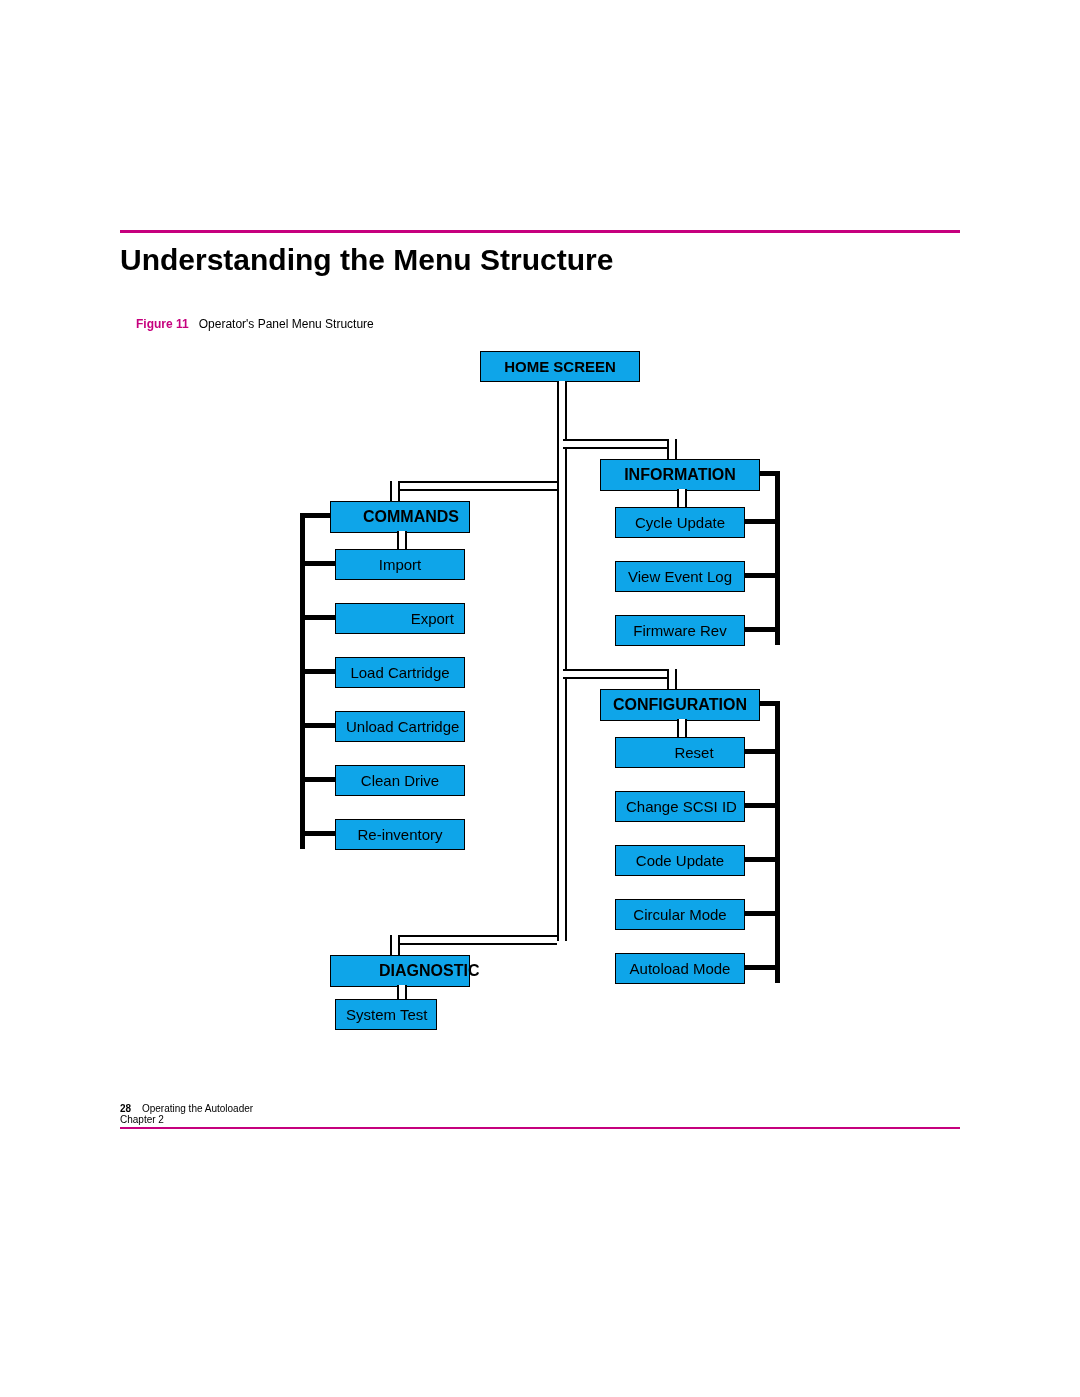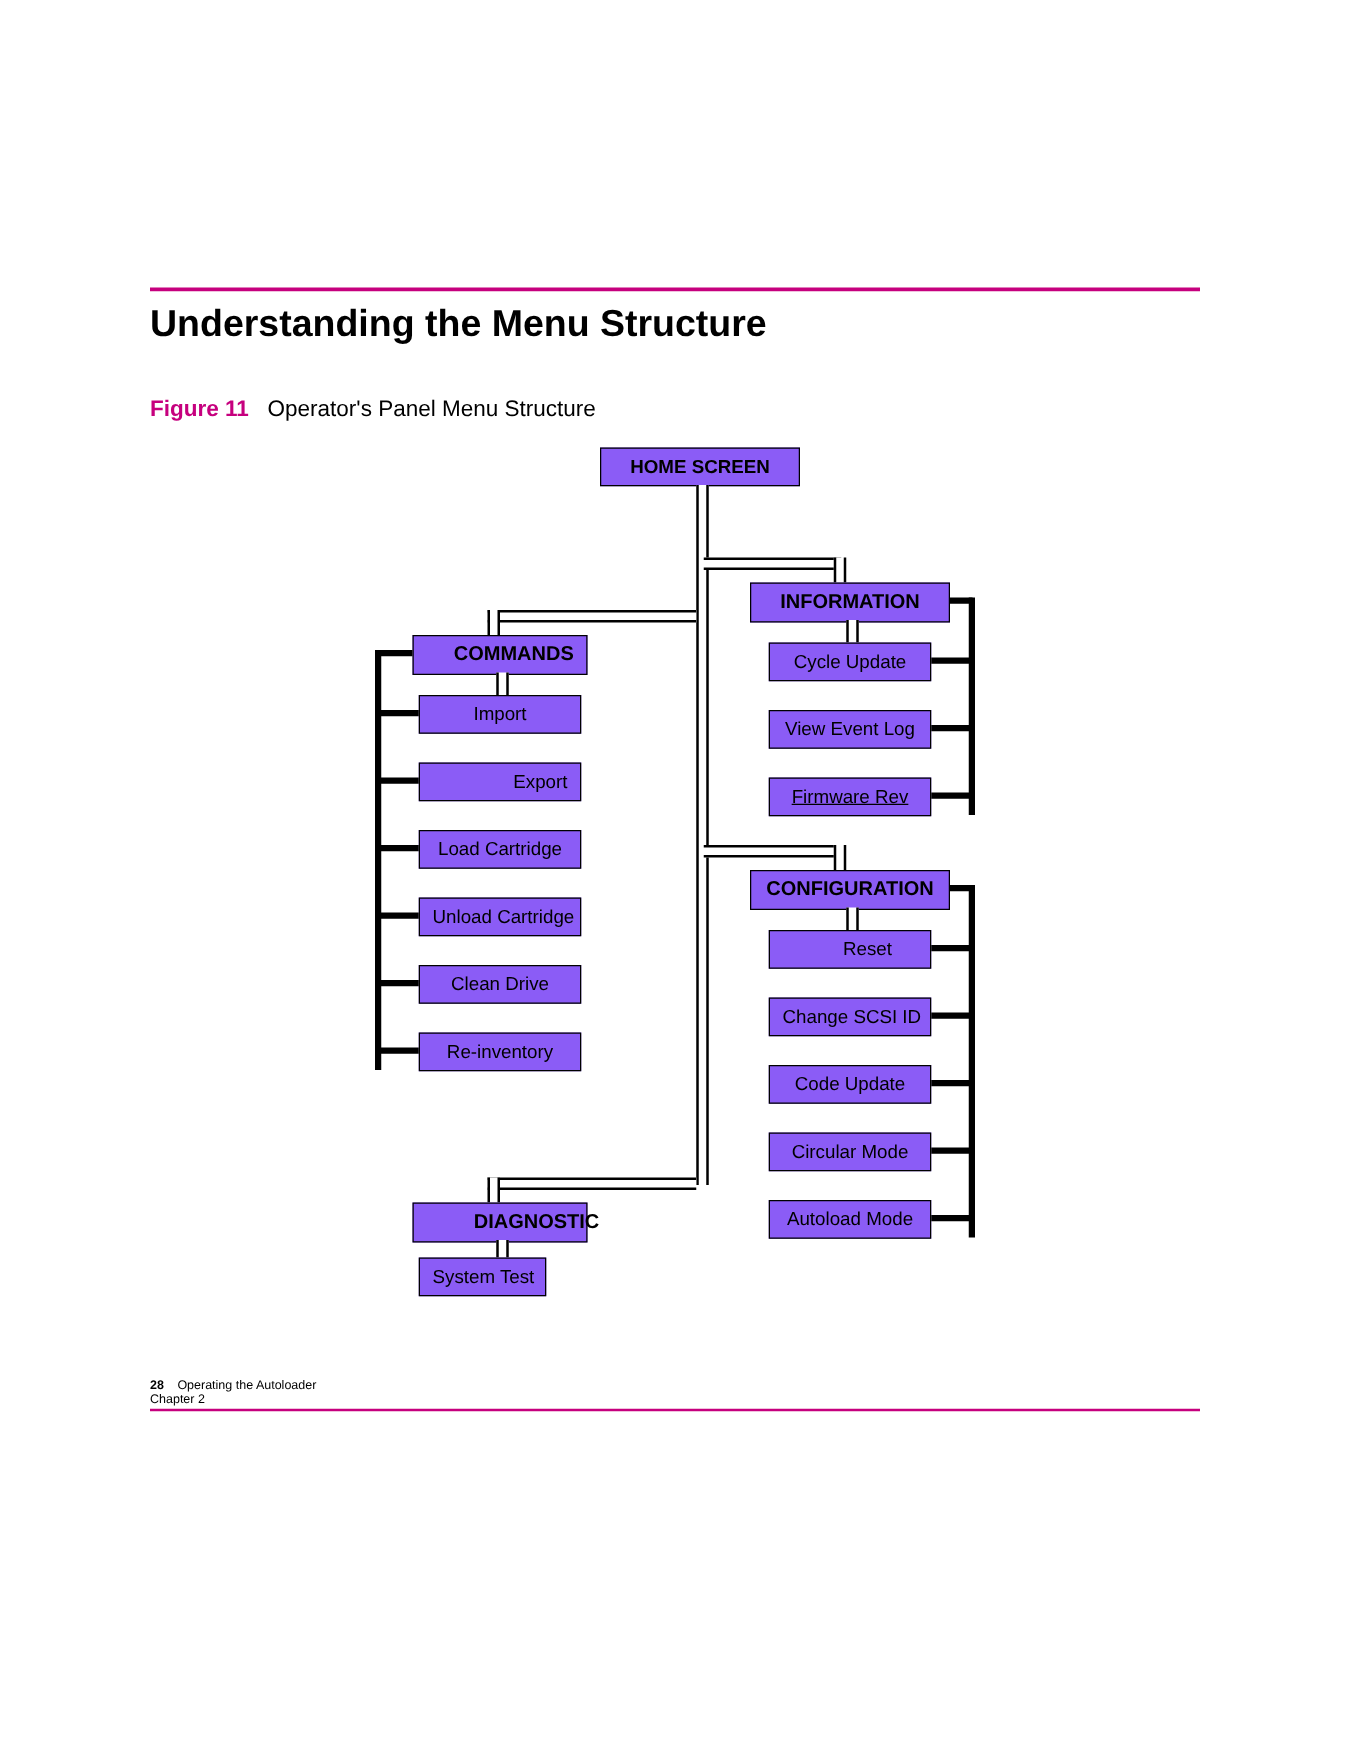--- a/index.html
+++ b/index.html
@@ -17,36 +17,37 @@
   .rule-top {
     border-top: 3px solid #c6007e;
     margin-bottom: 10px;
   }
   .section-title {
     font-size: 30px;
     font-weight: bold;
     margin: 0 0 40px 0;
   }
   .figure-caption {
-    font-size: 18px;
+    font-size: 12px;
     margin-bottom: 20px;
+    margin-left: 16px;
   }
   .figure-caption .fignum {
     color: #c6007e;
     font-weight: bold;
   }
   .diagram {
     position: relative;
     width: 700px;
     height: 700px;
     margin: 0 auto;
   }
   .box {
     position: absolute;
-    background: #8b5cf6;
+    background: #0ea5e9;
     border: 1px solid #000;
     text-align: center;
     font-size: 15px;
     padding: 6px 10px;
     box-sizing: border-box;
     white-space: nowrap;
   }
   .box.header {
     font-weight: bold;
   }
@@ -127,21 +128,21 @@
     <div class="dline-h" style="left:373px; top:318px; width:110px;"></div>
     <div class="dline-v" style="left:477px; top:318px; height:20px;"></div>
 
     <div class="dline-h" style="left:200px; top:584px; width:167px;"></div>
     <div class="dline-v" style="left:200px; top:584px; height:20px;"></div>
 
     <div class="box major" style="left:410px; top:108px; width:160px;">INFORMATION</div>
     <div class="dline-v" style="left:487px; top:138px; height:18px;"></div>
     <div class="box" style="left:425px; top:156px; width:130px;">Cycle Update</div>
     <div class="box" style="left:425px; top:210px; width:130px;">View Event Log</div>
-    <div class="box" style="left:425px; top:264px; width:130px;text-decoration:underline;">Firmware Rev</div>
+    <div class="box" style="left:425px; top:264px; width:130px;">Firmware Rev</div>
 
     <div class="thickbar-v" style="left:585px; top:120px; height:174px;"></div>
     <div class="thickbar-h" style="left:570px; top:120px; width:18px;"></div>
     <div class="thickbar-h" style="left:555px; top:168px; width:33px;"></div>
     <div class="thickbar-h" style="left:555px; top:222px; width:33px;"></div>
     <div class="thickbar-h" style="left:555px; top:276px; width:33px;"></div>
 
     <div class="box major" style="left:140px; top:150px; width:140px;text-align:right;">COMMANDS</div>
     <div class="dline-v" style="left:207px; top:180px; height:18px;"></div>
     <div class="box" style="left:145px; top:198px; width:130px;">Import</div>

